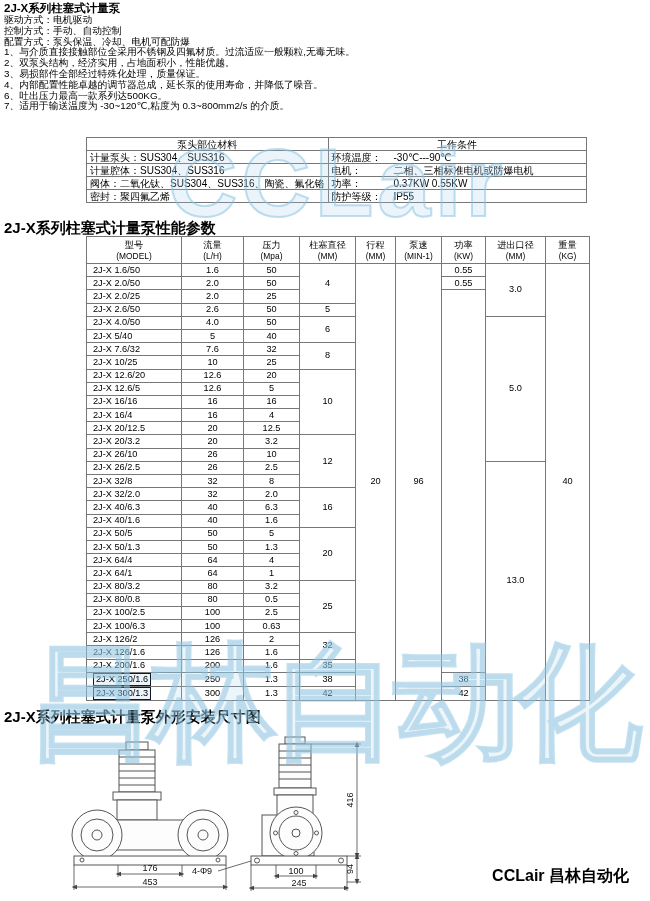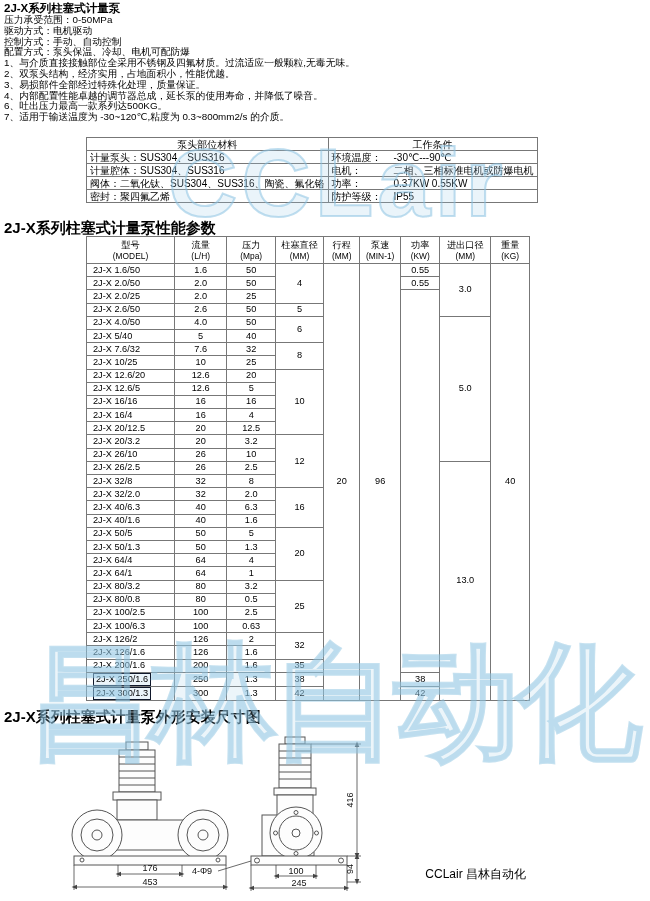--- a/index.html
+++ b/index.html
@@ -1,18 +1,18 @@
 <!DOCTYPE html>
 <html><head>
 <meta charset="utf-8">
 <style>
   html,body{margin:0;padding:0;background:#fff;}
   body{width:650px;height:901px;position:relative;overflow:hidden;
        font-family:"Liberation Sans","DejaVu Sans",sans-serif;color:#000;}
-  .page{position:relative;width:530px;height:901px;background:#fff;}
+  .page{position:relative;width:650px;height:901px;background:#fff;}
 
   
   .intro{position:absolute;left:4px;top:2px;width:640px;font-size:9.8px;line-height:10.8px;}
   .doc-title{font-weight:bold;font-size:11.5px;line-height:13px;}
   .tline{white-space:nowrap;}
 
   
   .mat-table{position:absolute;left:86px;top:137px;border-collapse:collapse;table-layout:fixed;font-size:10px;}
   .mat-table th,.mat-table td{border:1px solid #777;height:12px;padding:0 3px;line-height:11px;
        font-weight:normal;text-align:left;overflow:hidden;white-space:nowrap;}
@@ -39,30 +39,29 @@
   .dimt{font-size:9px;fill:#111;text-anchor:middle;font-family:"Liberation Sans","DejaVu Sans",sans-serif;}
 
   
   .wm{position:absolute;pointer-events:none;z-index:6;font-weight:bold;white-space:nowrap;}
   .wm-top{left:168px;top:106px;font-size:96px;letter-spacing:4px;
           color:rgba(160,205,232,0.22);margin-top:22px;-webkit-text-stroke:2px rgba(140,195,225,0.55);}
   .wm-bottom{left:28px;top:620px;font-size:126px;letter-spacing:-4px;
           color:rgba(160,205,232,0.20);-webkit-text-stroke:2px rgba(140,195,225,0.50);}
 
   
-  .footer-brand{position:absolute;right:4px;top:866px;font-size:12px;font-weight:normal;z-index:7;}
+  .footer-brand{position:absolute;right:21px;top:866px;font-size:16px;font-weight:bold;z-index:7;}
 </style>
 </head>
 <body>
 
 <div class="page">
 
   <div class="intro">
     <div class="doc-title">2J-X系列柱塞式计量泵</div>
-    <div class="tline">压力承受范围：0-50MPa</div>
     <div class="tline">驱动方式：电机驱动</div>
     <div class="tline">控制方式：手动、自动控制</div>
     <div class="tline">配置方式：泵头保温、冷却、电机可配防爆</div>
     <div class="tline">1、与介质直接接触部位全采用不锈钢及四氟材质。过流适应一般颗粒,无毒无味。</div>
     <div class="tline">2、双泵头结构，经济实用，占地面积小，性能优越。</div>
     <div class="tline">3、易损部件全部经过特殊化处理，质量保证。</div>
     <div class="tline">4、内部配置性能卓越的调节器总成，延长泵的使用寿命，并降低了噪音。</div>
     <div class="tline">6、吐出压力最高一款系列达500KG。</div>
     <div class="tline">7、适用于输送温度为 -30~120℃,粘度为 0.3~800mm2/s 的介质。</div>
   </div>

